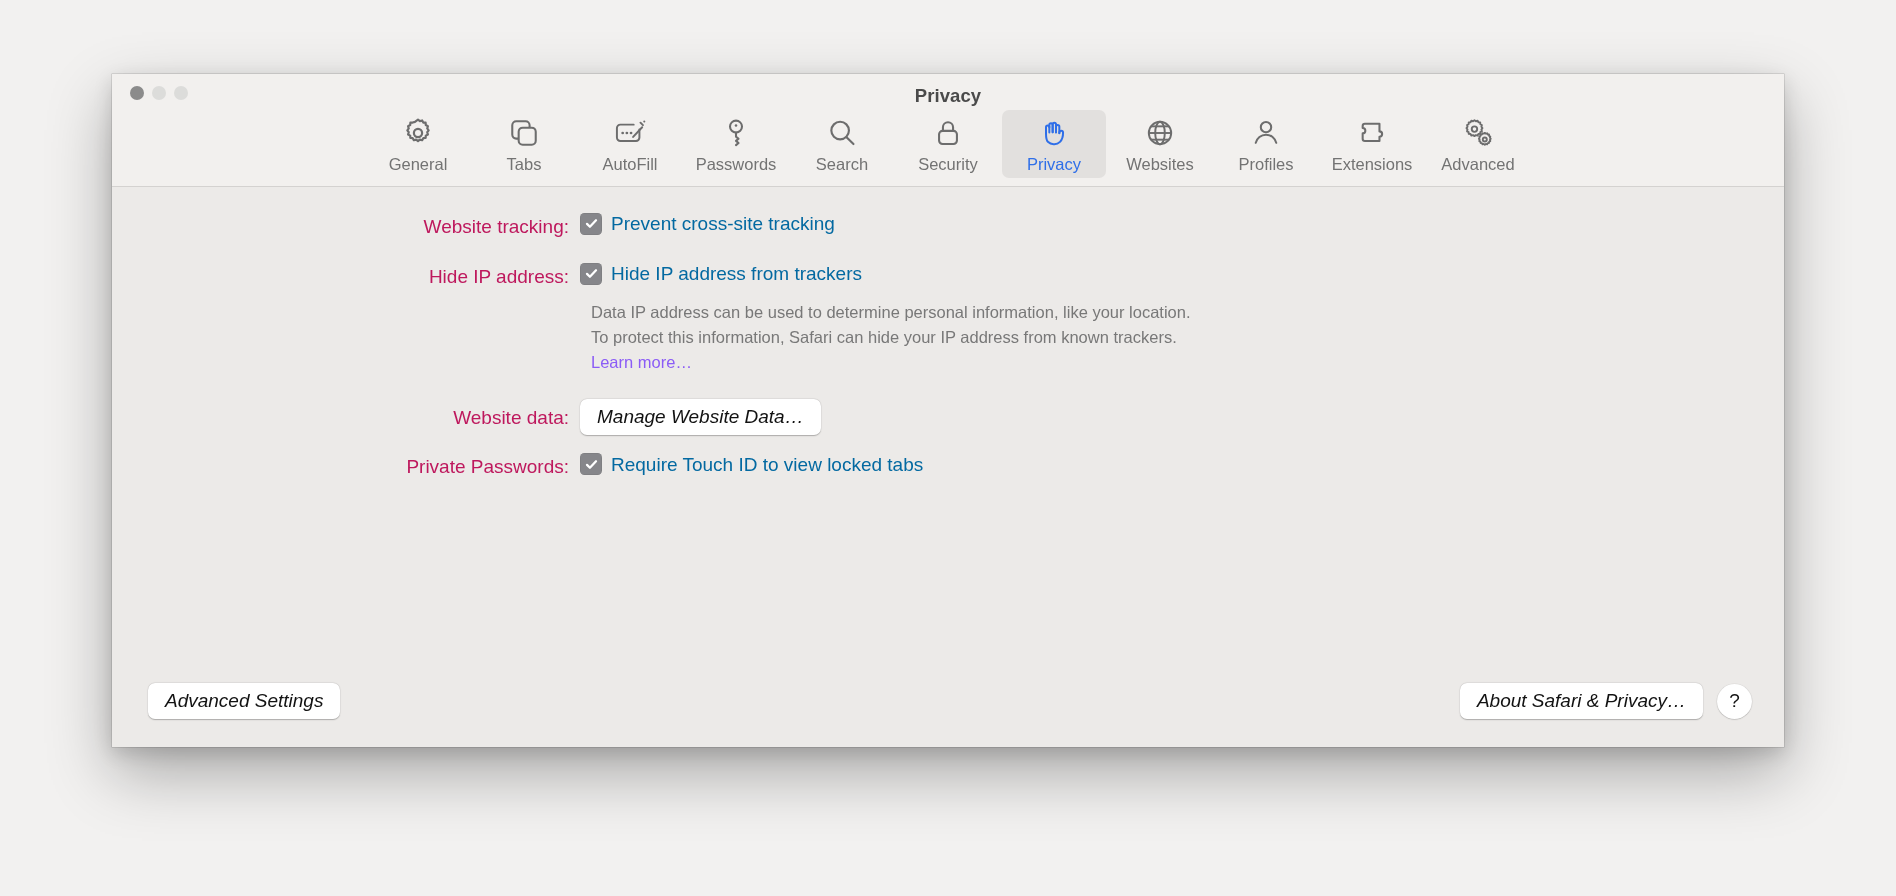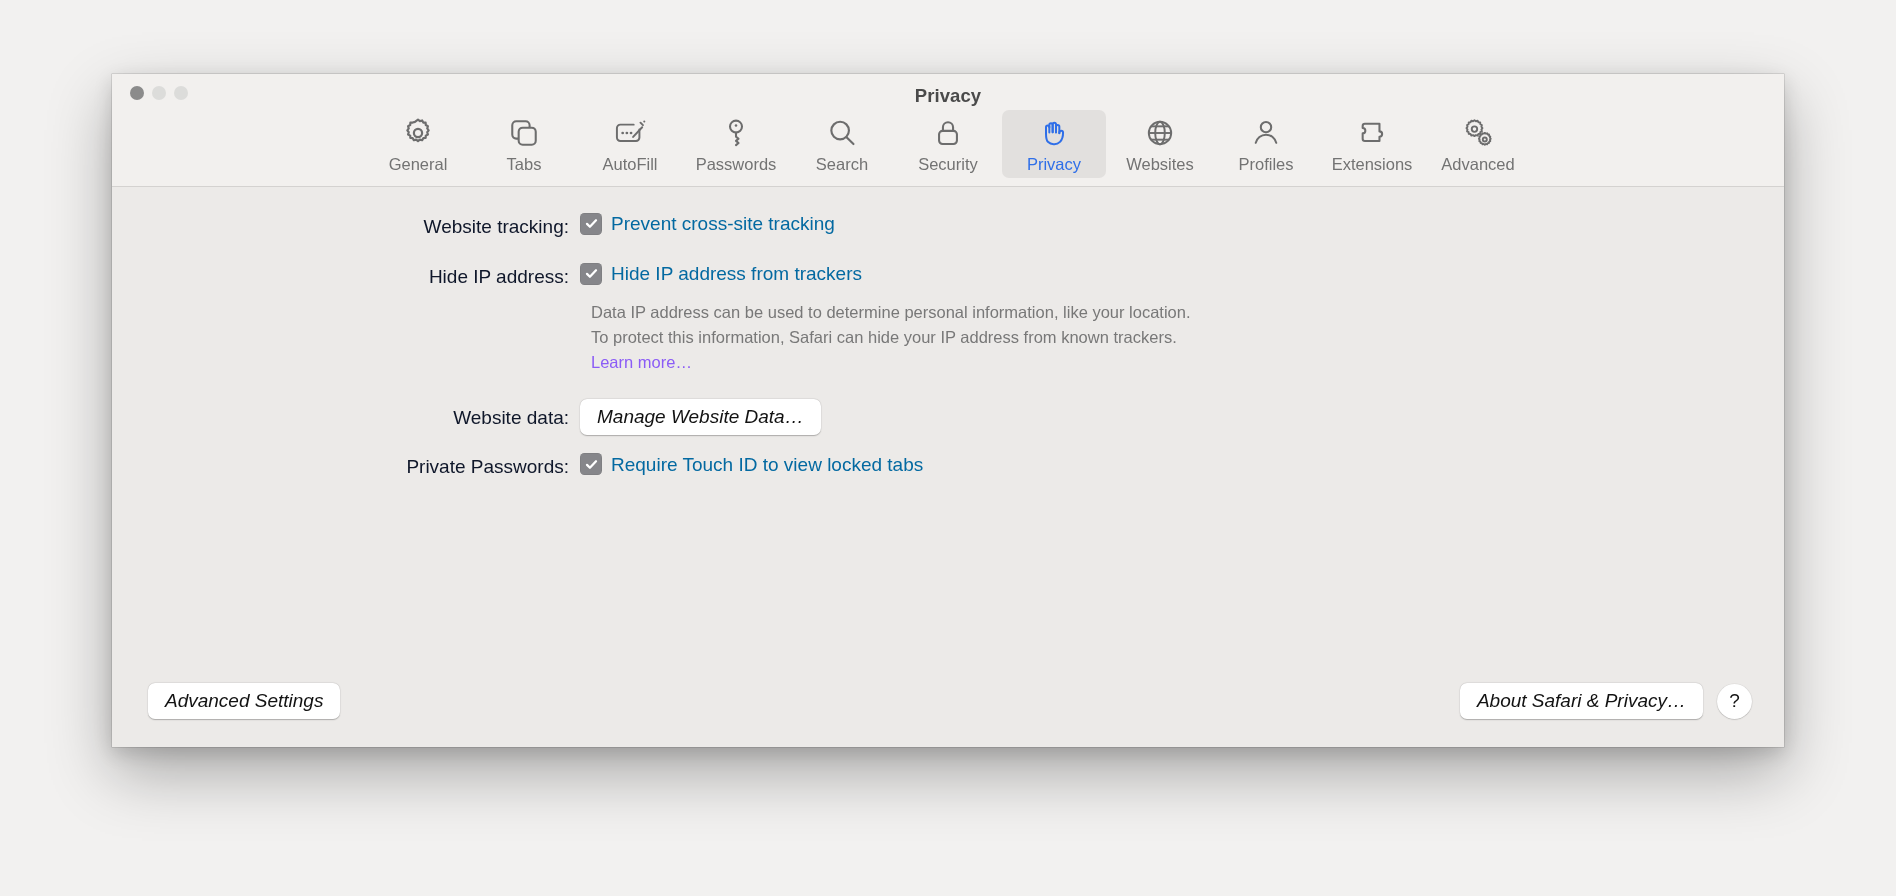--- a/index.html
+++ b/index.html
@@ -118,21 +118,21 @@
     display: flex;
     align-items: flex-start;
     margin-bottom: 0;
   }
 
   .row-label {
     width: 468px;
     text-align: right;
     padding-right: 11px;
     font-size: 19px;
-    color: #0f172a;
+    color: #be185d;
     line-height: 1;
     padding-top: 4px;
     white-space: nowrap;
   }
 
   .row-field {
     display: flex;
     align-items: center;
     gap: 9px;
   }

